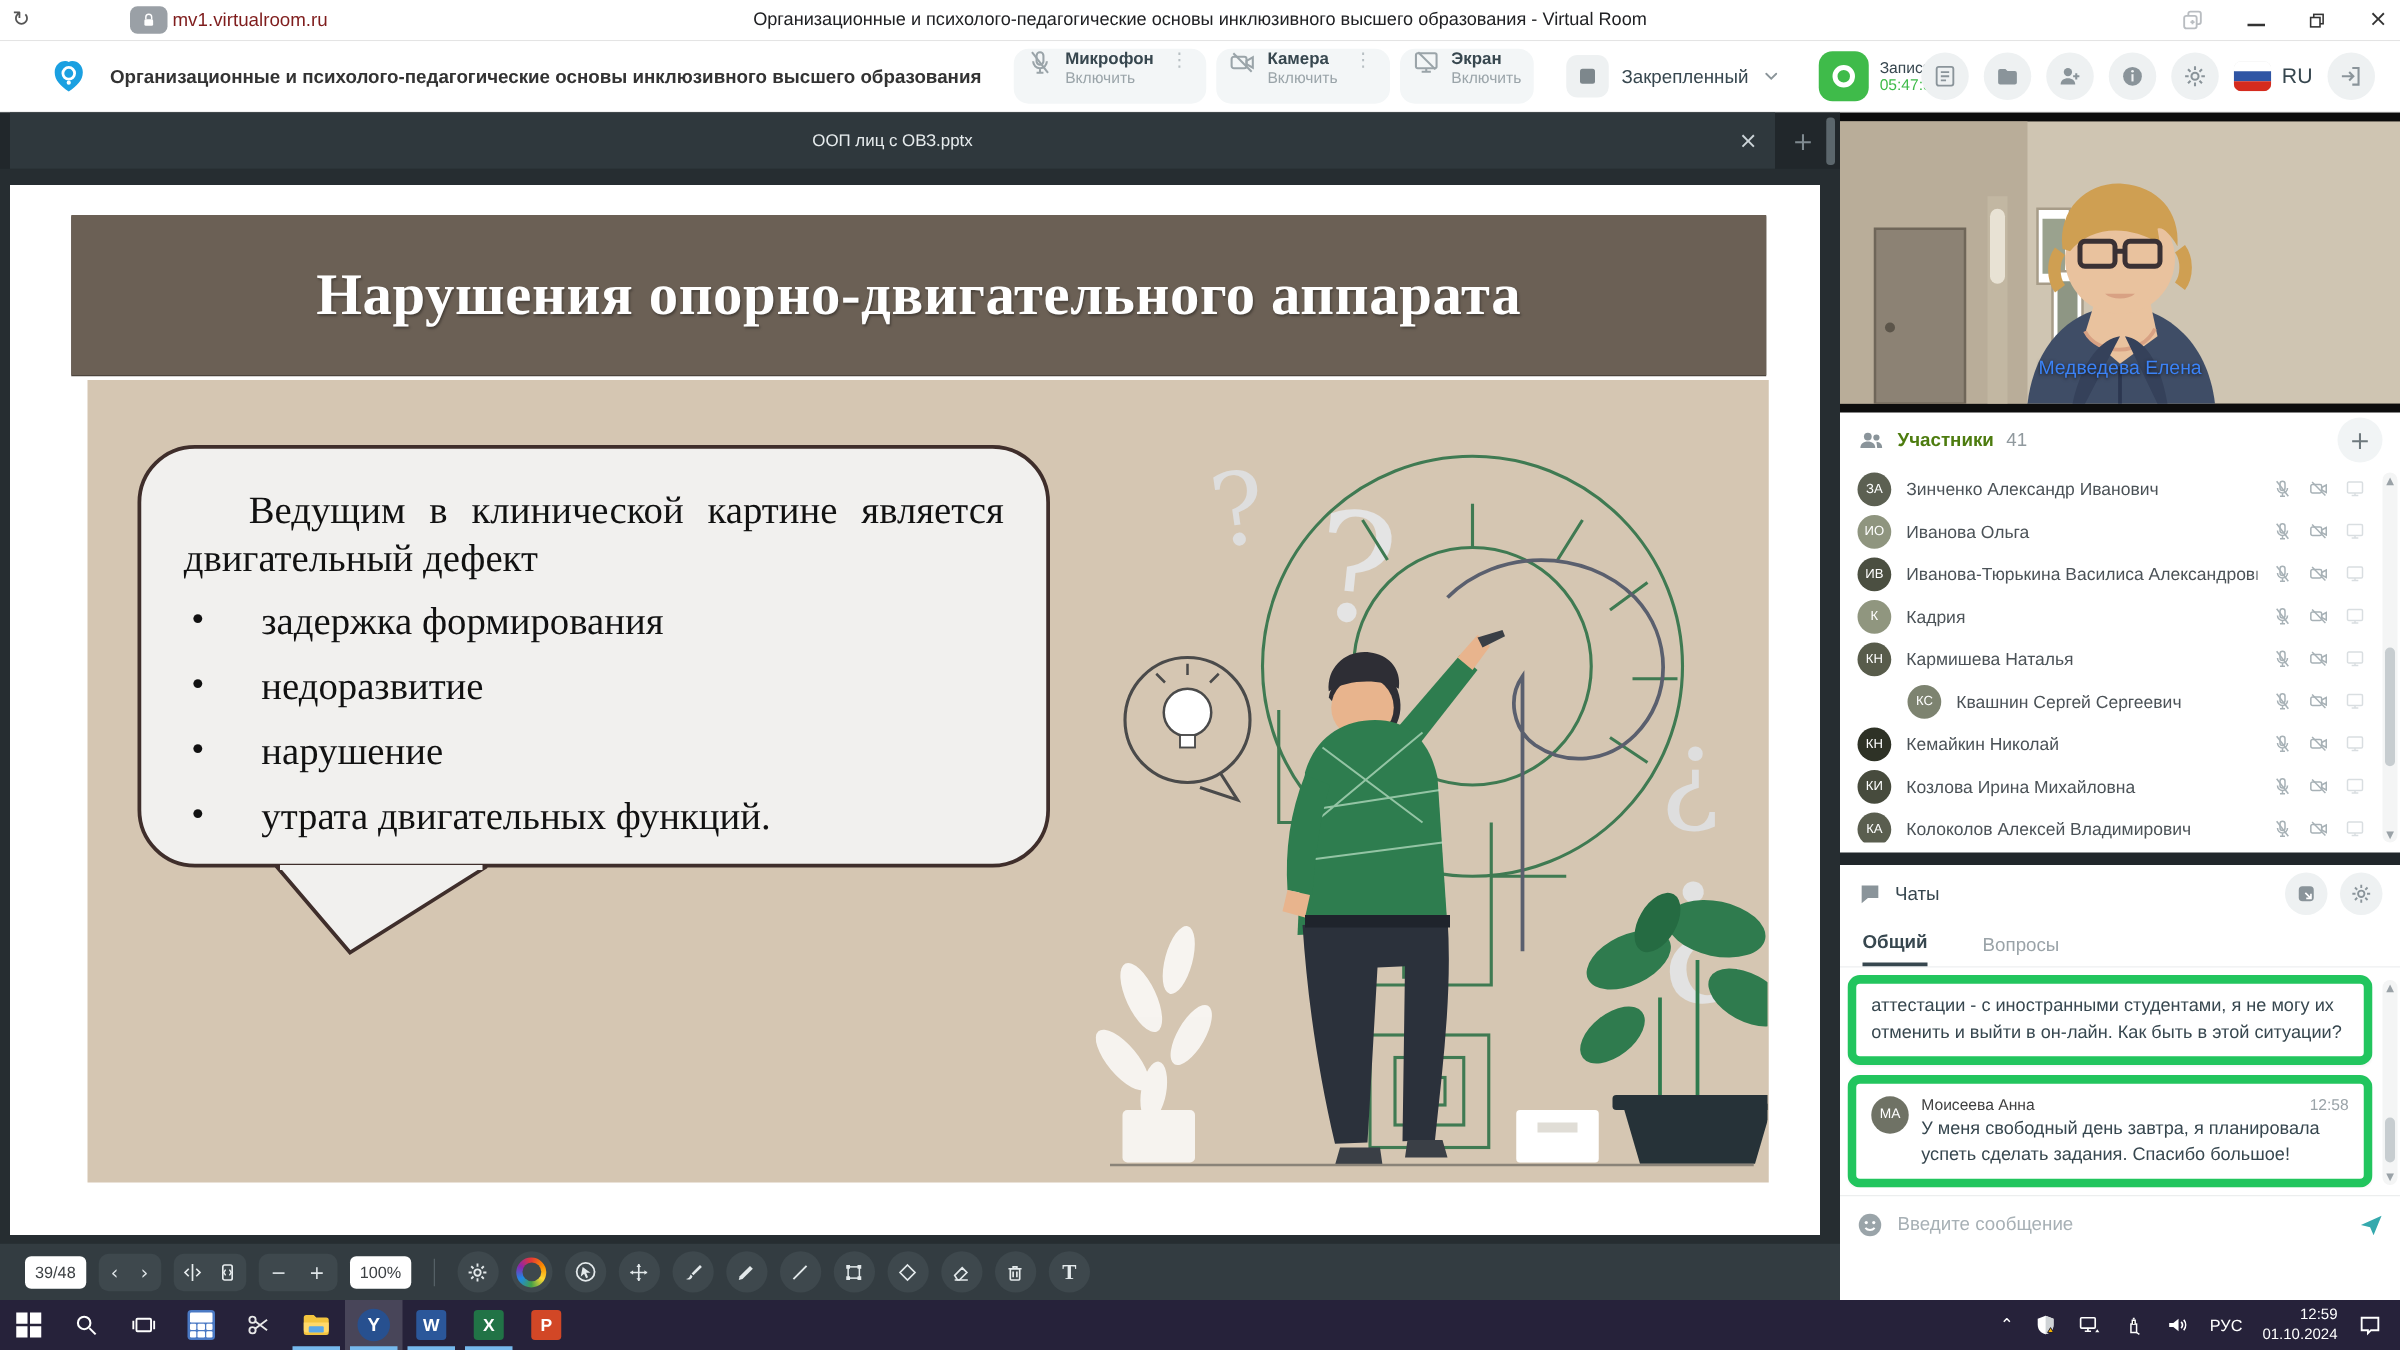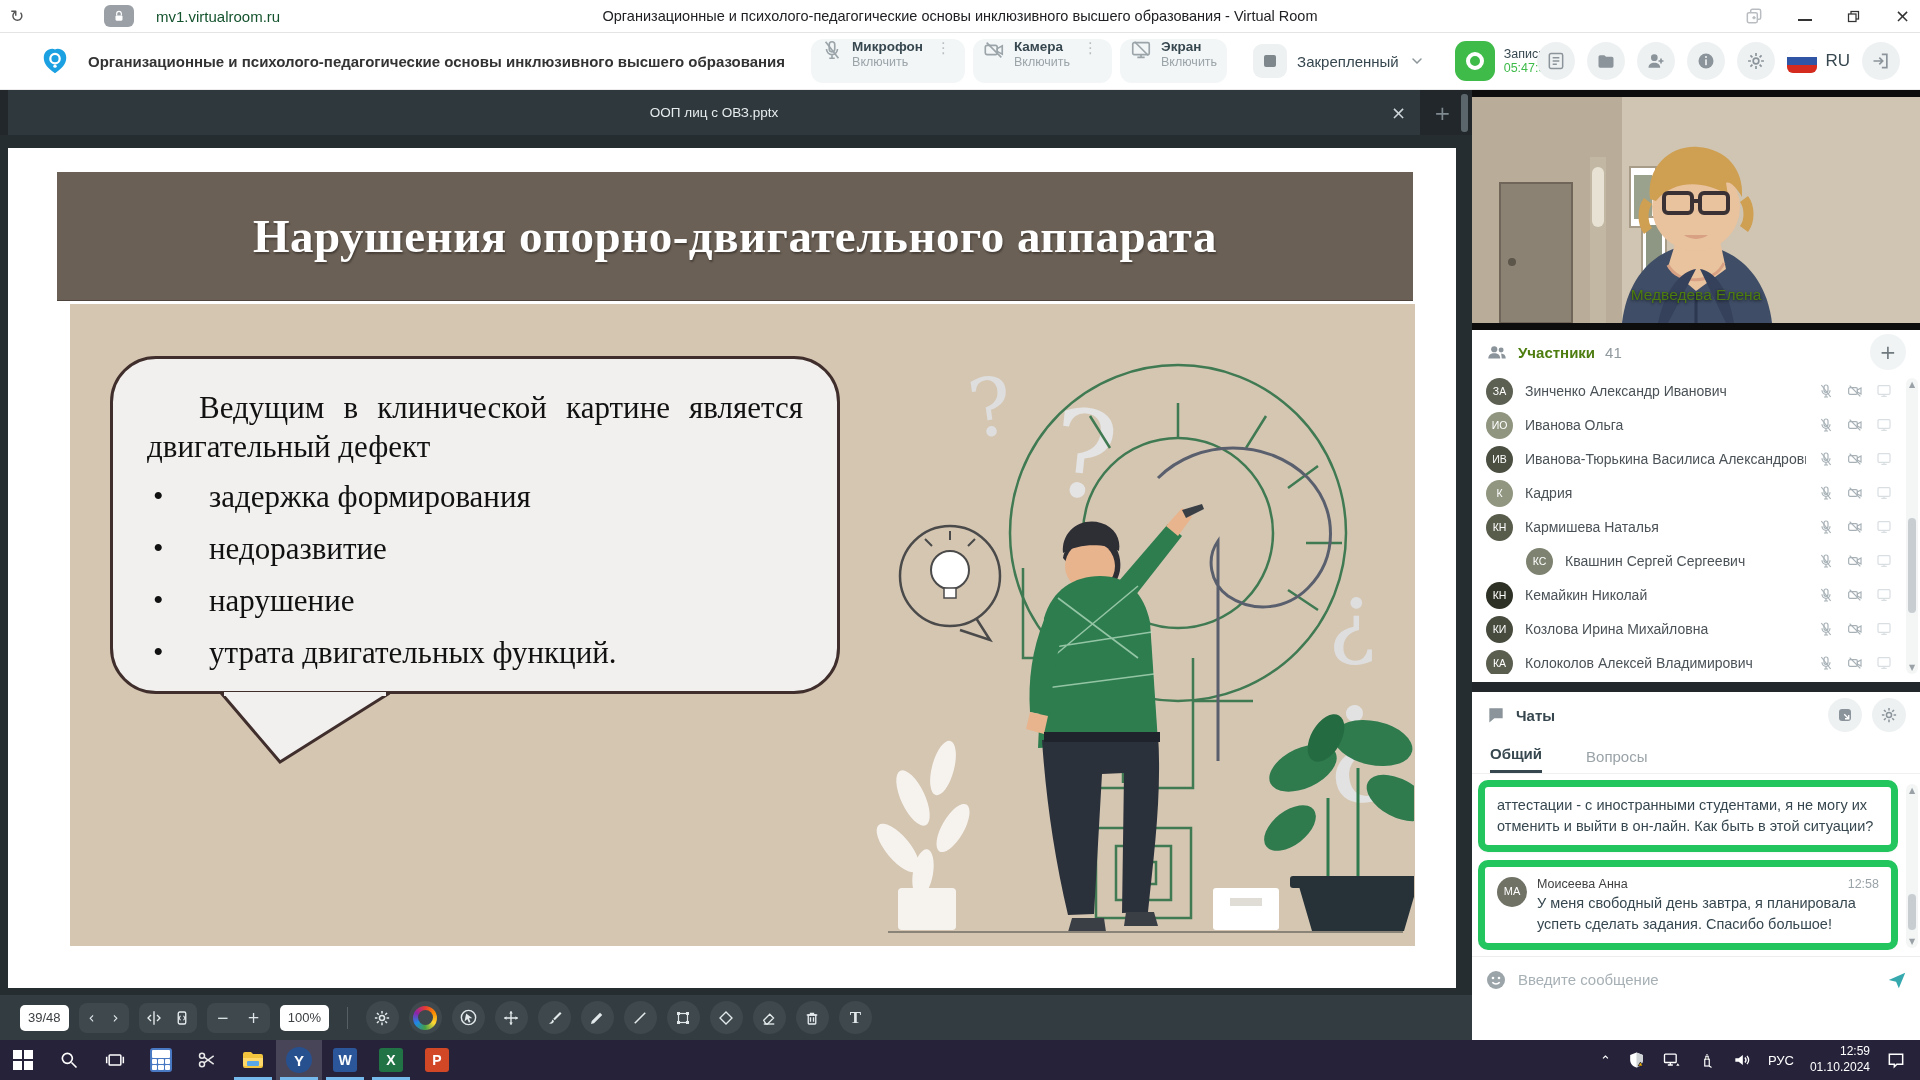--- a/index.html
+++ b/index.html
@@ -6,21 +6,21 @@
   html,body{width:1920px;height:1080px;overflow:hidden}
   body{font-family:"Liberation Sans",sans-serif;background:#fff;color:#333}
   #stage{position:relative;width:1920px;height:1080px}
   .glyph{font-family:"DejaVu Sans",sans-serif}
   svg{display:block}
 
   
   #browser-bar{position:absolute;left:0;top:0;width:1920px;height:33px;background:#fff;border-bottom:1px solid #e4e4e4;display:flex;align-items:center}
   .b-reload{width:34px;text-align:center;font-size:17px;color:#555}
   .b-lock{width:30px;height:22px;background:#9aa0a6;border-radius:6px;margin-left:70px;display:flex;align-items:center;justify-content:center;color:#fff}
-  .b-url{margin-left:22px;font-size:15px;color:#14532d}
+  .b-url{margin-left:4px;font-size:15px;color:#7f1d1d}
   .b-title{position:absolute;left:50%;transform:translateX(-50%);font-size:14.5px;color:#202124;white-space:nowrap}
   .b-right{position:absolute;right:10px;display:flex;align-items:center;gap:34px}
   .b-collection{color:#b9bdc1}
   .b-min{width:14px;height:2px;background:#333;margin-bottom:-8px}
   .b-restore{color:#333}
   .b-close{font-size:18px;color:#333;line-height:1}
 
   
   #app-header{position:absolute;left:0;top:33px;width:1920px;height:57px;background:#fff;border-bottom:1px solid #ececec;display:flex;align-items:center}
   .logo{width:30px;height:30px;margin-left:40px}
@@ -81,36 +81,36 @@
   .tool-sep{width:1px;height:22px;background:#55606 6;background:#556066;margin:0 8px}
   .tool-btn{width:33px;height:33px;border-radius:50%;background:#3e484d;display:flex;align-items:center;justify-content:center;color:#e3e9eb;font-size:15px}
   .colorwheel{width:24px;height:24px;border-radius:50%;background:conic-gradient(#e53935,#fb8c00,#fdd835,#43a047,#1e88e5,#8e24aa,#e53935);display:flex;align-items:center;justify-content:center}
   .colorwheel i{width:15px;height:15px;border-radius:50%;background:#3e484d;display:block}
   .tool-T{font-weight:bold;font-size:17px;font-family:"Liberation Serif",serif}
 
   
   #sidebar{position:absolute;left:1472px;top:90px;width:448px;height:950px;background:#fff}
   .video{position:absolute;left:0;top:0;width:448px;height:240px;background:#0d0d0d;overflow:hidden}
   .video svg{position:absolute;left:0;top:7px}
-  .video-name{position:absolute;left:0;right:0;bottom:26px;text-align:center;color:#4d7c0f;font-size:15.5px;text-shadow:0 1px 3px rgba(0,0,0,.7)}
+  .video-name{position:absolute;left:0;right:0;bottom:26px;text-align:center;color:#3b82f6;font-size:15.5px;text-shadow:0 1px 3px rgba(0,0,0,.7)}
   .part-header{position:absolute;left:0;top:240px;width:448px;height:44px;display:flex;align-items:center;padding:0 14px;gap:10px}
   .part-title{font-size:15px;font-weight:bold;color:#4d7c0f}
   .part-count{font-size:15px;color:#90999e}
   .part-add{margin-left:auto;width:36px;height:36px;border-radius:50%;background:#f1f4f5;display:flex;align-items:center;justify-content:center;color:#6f797e;font-size:20px}
   .part-list{position:absolute;left:0;top:284px;width:430px;height:300px;overflow:hidden}
   .part-row{display:flex;align-items:center;height:34px;padding:0 6px 0 14px;gap:12px}
   .avatar{width:27px;height:27px;border-radius:50%;color:#fff;font-size:10.5px;display:flex;align-items:center;justify-content:center;flex:none}
   .part-name{font-size:14px;color:#4b5257;white-space:nowrap;overflow:hidden;flex:1}
   .row-icons{display:flex;gap:13px;align-items:center;margin-right:4px}
   .ric{color:#a7b1b6}.ric.faint{color:#d9dee1}
   .vscroll{position:absolute;right:2px;width:12px;background:#f4f5f5;border-radius:6px;display:flex;flex-direction:column;align-items:center;justify-content:space-between;padding:2px 0;color:#9aa2a7;font-size:8px}
   .vs-thumb{position:absolute;left:2px;width:8px;background:#c7cdd0;border-radius:4px}
   .chat-divider{position:absolute;left:0;top:592px;width:448px;height:10px;background:#21272b}
   .chat-header{position:absolute;left:0;top:602px;width:448px;height:46px;display:flex;align-items:center;padding:0 14px;gap:10px}
-  .chat-title{font-size:15px;font-weight:bold;color:#37474f}
+  .chat-title{font-size:15px;font-weight:normal;color:#37474f}
   .chat-hicons{margin-left:auto;display:flex;gap:10px}
   .chat-tabs{position:absolute;left:0;top:648px;width:448px;height:36px;display:flex;gap:44px;padding:0 18px;border-bottom:1px solid #eef0f1}
   .chat-tab{font-size:15px;color:#9aa3a8;padding-bottom:8px;align-self:flex-end}
   .chat-tab.active{color:#37474f;font-weight:bold;border-bottom:3px solid #37474f}
   .chat-msgs{position:absolute;left:6px;top:690px;width:420px;height:170px;overflow:hidden;display:flex;flex-direction:column;gap:8px}
   .msg-card{background:#fff;border:7px solid #22c55e;border-radius:10px;box-shadow:0 1px 2px rgba(0,0,0,.04);padding:8px 12px;font-size:14.5px;color:#37474f;line-height:1.45}
   .msg-head{display:flex;align-items:center;gap:8px}
   .msg-name{font-size:12.5px;color:#404040}
   .msg-time{margin-left:auto;font-size:12.5px;color:#9aa3a8}
   .msg-withavatar{display:flex;gap:10px}

